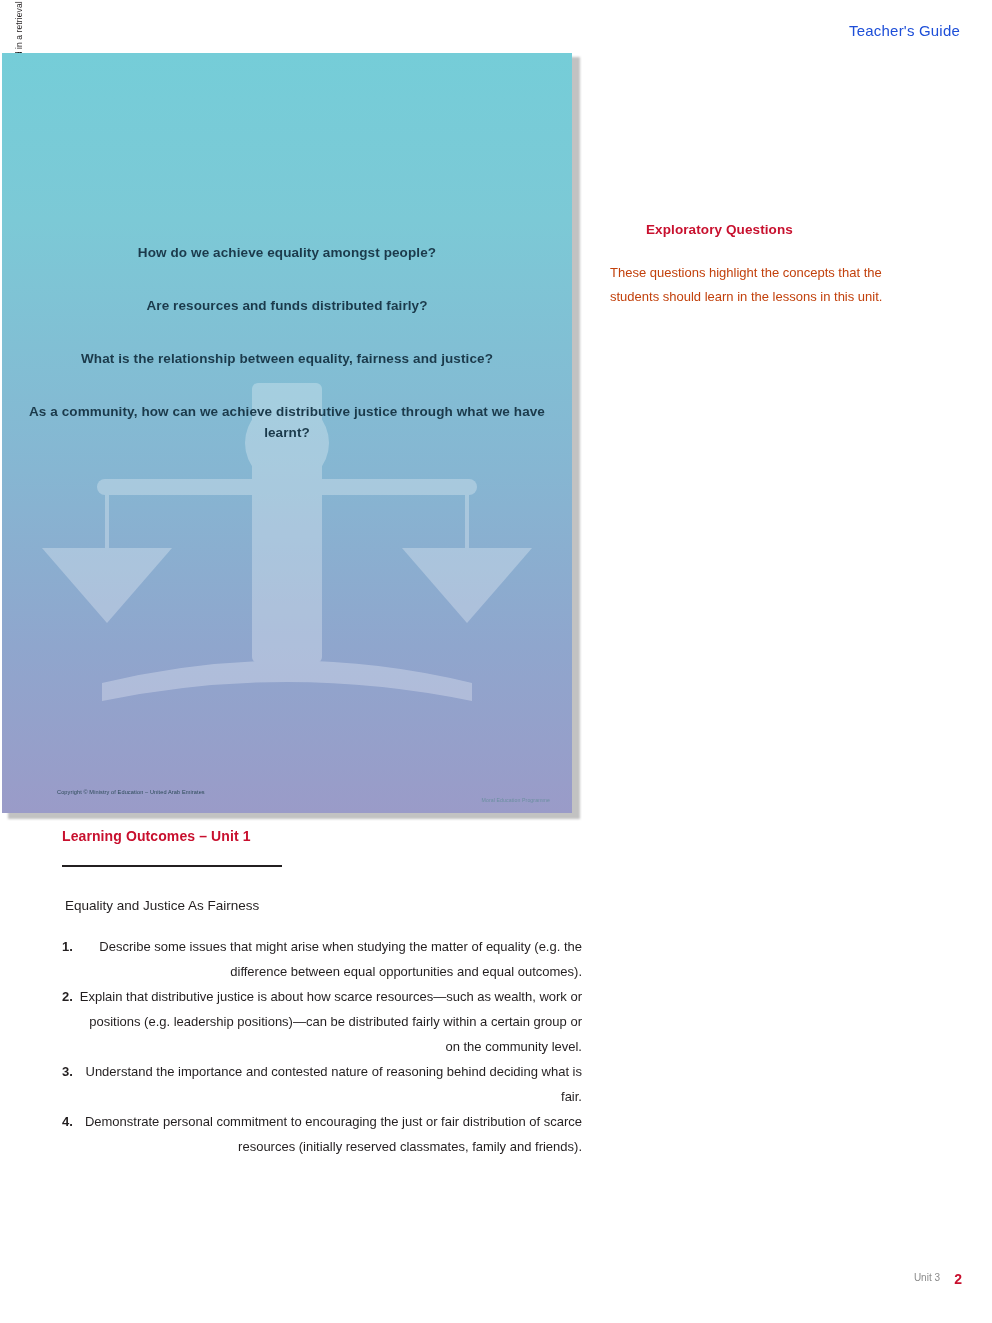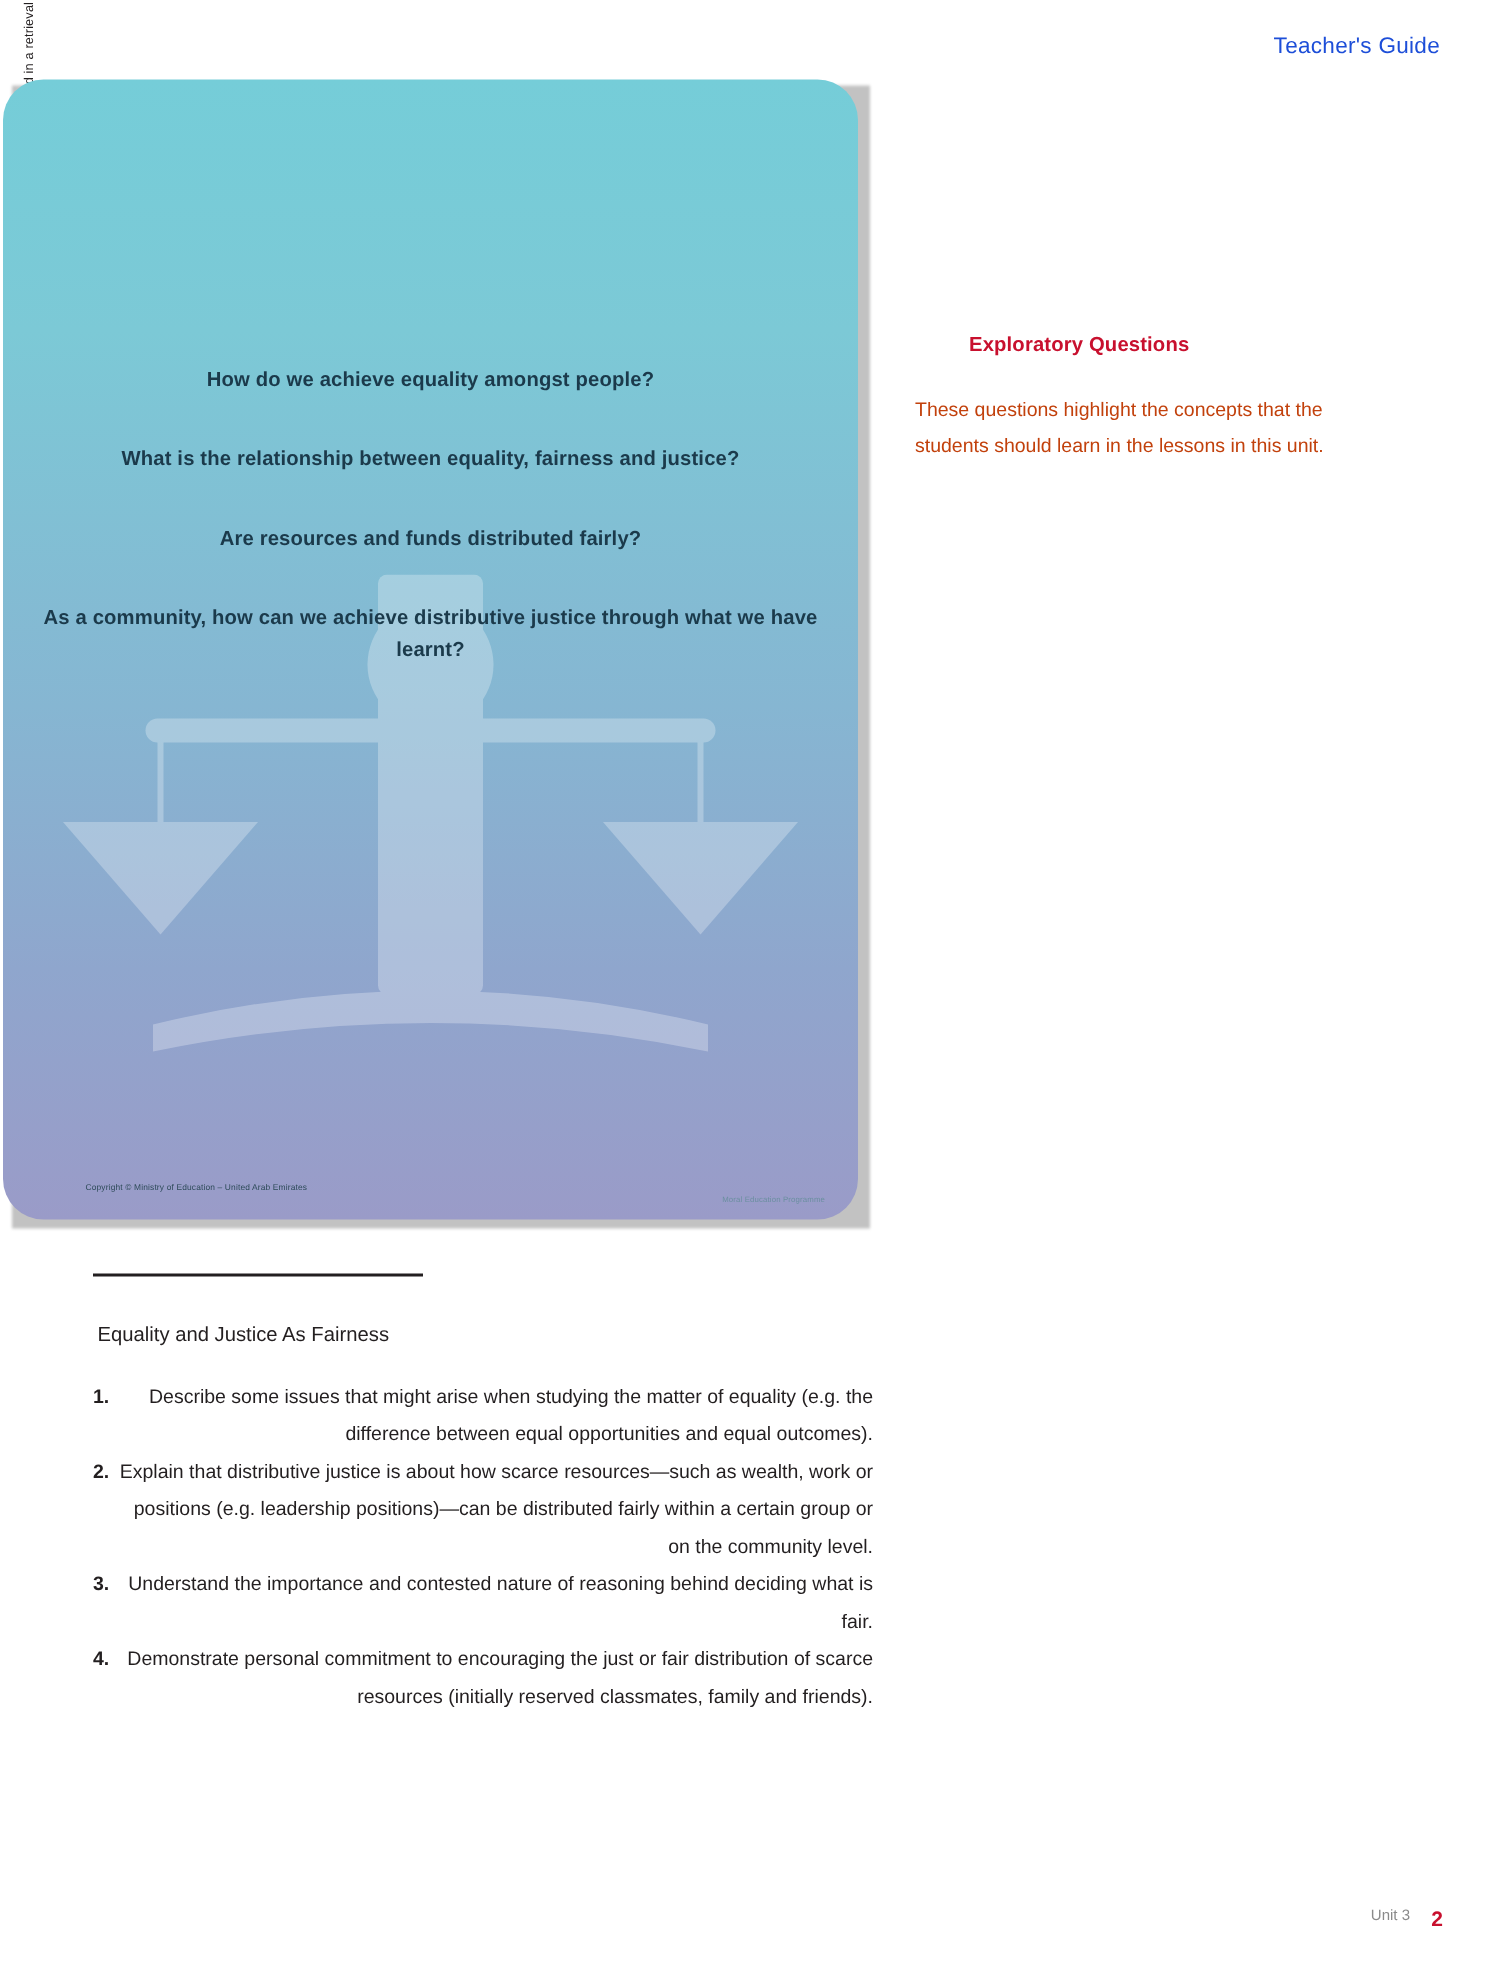--- a/index.html
+++ b/index.html
@@ -56,21 +56,20 @@
     filter: blur(1px);
   }
   .slide {
     position: absolute;
     left: 2px;
     top: 53px;
     width: 570px;
     height: 760px;
     background: linear-gradient(180deg, #75cdd8 0%, #7cc9d6 22%, #86b6d2 55%, #8fa6cd 78%, #9a9bc8 100%);
     overflow: hidden;
-    border-radius: 27px;
   }
   .scale-art {
     position: absolute;
     left: 0;
     top: 330px;
     width: 570px;
     height: 420px;
     opacity: .28;
   }
   .slide-questions {
@@ -220,35 +219,36 @@
       <rect x="463" y="110" width="4" height="58"></rect>
 
       <path d="M100 300 Q285 255 470 300 L470 318 Q285 280 100 318 Z"></path>
 
       <circle cx="285" cy="60" r="42"></circle>
     </g>
   </svg>
 
   <div class="slide-questions">
     <p>How do we achieve equality amongst people?</p>
+    <p>Are resources and funds distributed fairly?</p>
     <p>What is the relationship between equality, fairness and justice?</p>
-    <p>Are resources and funds distributed fairly?</p>
     <p>As a community, how can we achieve distributive justice through what we have learnt?</p>
   </div>
 
   <div class="slide-footer-left">Copyright © Ministry of Education – United Arab Emirates</div>
   <div class="slide-footer-right">Moral Education Programme</div>
 </div>
 
 <div class="note-block">
   <p class="note-title">Exploratory Questions</p>
   <p class="note-body">These questions highlight the concepts that the students should learn in the lessons in this unit.</p>
 </div>
 
 <div class="outcomes">
+  <h2 class="outcomes-title">Learning Outcomes – Unit 1</h2>
   <div class="outcomes-rule"></div>
   <div class="outcomes-subtitle">Equality and Justice As Fairness</div>
   <ol class="outcomes-list">
     <li>
       <span class="num">1.</span>
       <span class="txt">Describe some issues that might arise when studying the matter of equality (e.g. the difference between equal opportunities and equal outcomes).</span>
     </li>
     <li>
       <span class="num">2.</span>
       <span class="txt">Explain that distributive justice is about how scarce resources—such as wealth, work or positions (e.g. leadership positions)—can be distributed fairly within a certain group or on the community level.</span>

